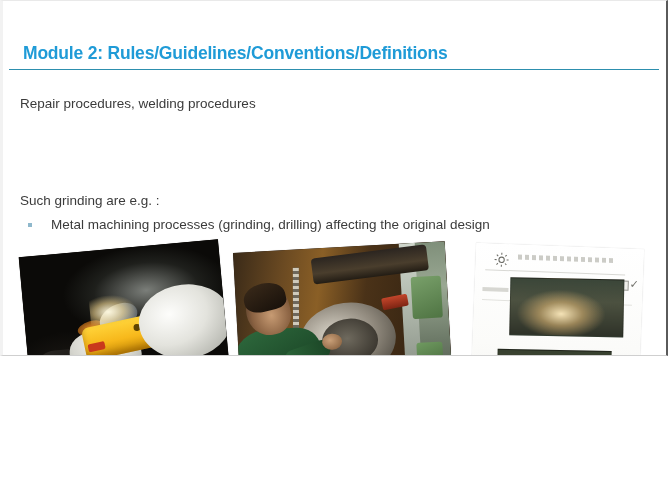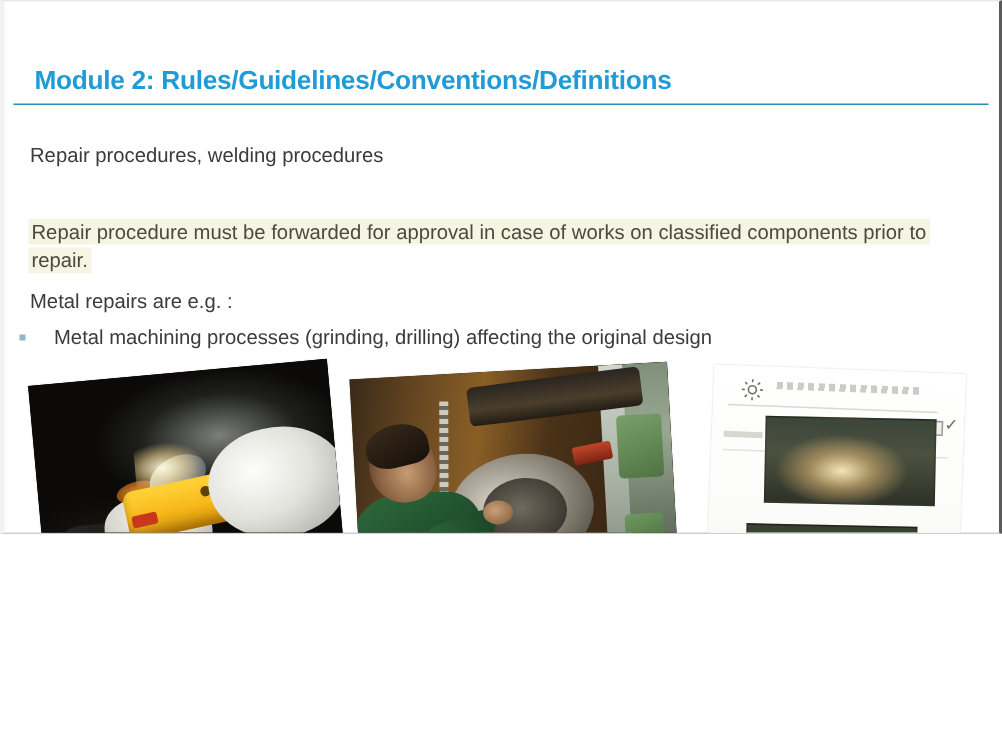--- a/index.html
+++ b/index.html
@@ -46,21 +46,21 @@
     color:#4a4a3f;
   }
   #para-highlight span.hl{
     background:#f6f4e2;
     padding:1px 2px;
     box-decoration-break:clone;
     -webkit-box-decoration-break:clone;
   }
   #para-such{left:17px;top:190px;}
   #bullet-row{
-    position:absolute;left:10px;top:214px;
+    position:absolute;left:25px;top:214px;
     display:flex;align-items:flex-start;justify-content:flex-end;
   }
   #bullet-dot{
     width:4px;height:4px;background:#8fb8cc;
     margin-top:8px;margin-right:19px;flex:0 0 auto;
   }
   #bullet-text{color:#3b3b3b;font-size:13.5px;line-height:19px;}
 
   
   .photo{
@@ -328,23 +328,22 @@
 </head>
 <body>
 
 <div id="slide">
 
   <div id="title">Module 2: Rules/Guidelines/Conventions/Definitions</div>
   <div id="title-rule"></div>
 
   <div class="body-line" id="para-intro">Repair procedures, welding procedures</div>
 
-  <div class="body-line" id="para-highlight"><span class="hl">Repair procedure must be forwarded for approval in case of works on classified components prior to repair.</span></div>
-
-  <div class="body-line" id="para-such">Metal repairs are e.g. :</div>
+
+  <div class="body-line" id="para-such">Such grinding are e.g. :</div>
 
   <div id="bullet-row">
     <span id="bullet-dot"></span>
     <span id="bullet-text">Metal machining processes (grinding, drilling) affecting the original design</span>
   </div>
 
   <div class="photo" id="photo-grinding">
     <div class="bg"></div>
     <div class="boot"></div>
     <div class="bluepatch"></div>

